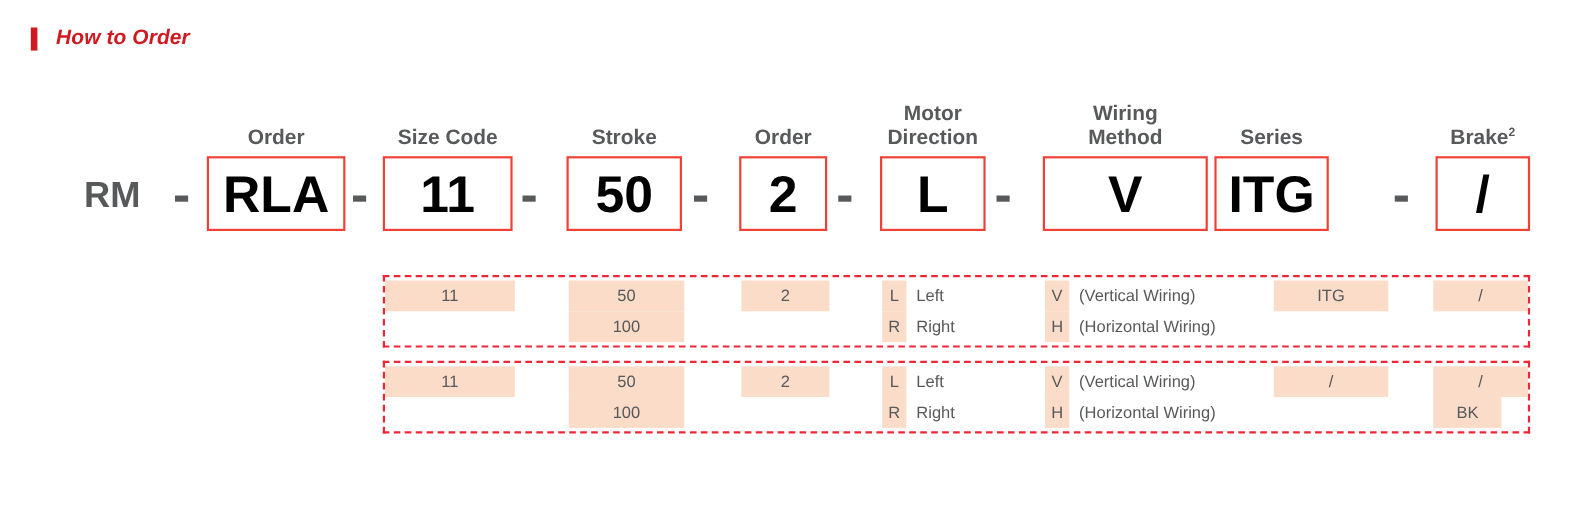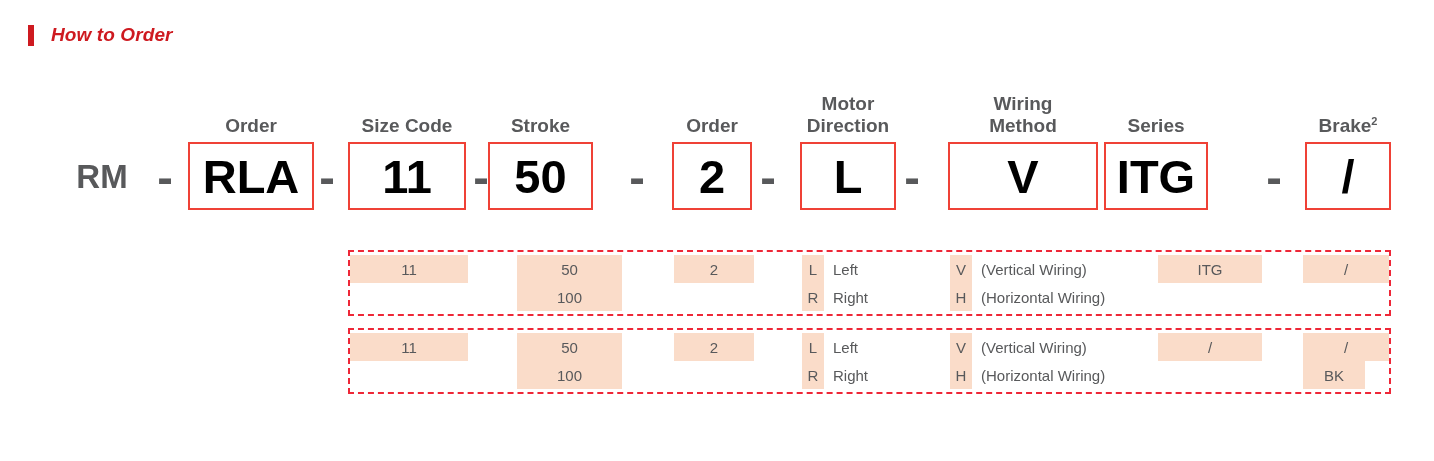--- a/index.html
+++ b/index.html
@@ -201,21 +201,21 @@
   <div class="code-dash" style="left:316px;">-</div>
 
   <div class="code-cell" style="left:348px; width:118px;">
     <div class="code-head">
       <span>Size Code</span>
     </div>
     <div class="code-box">11</div>
   </div>
   <div class="code-dash" style="left:470px;">-</div>
 
-  <div class="code-cell" style="left:488px; width:105px;">
+  <div class="code-cell" style="left:515px; width:105px;">
     <div class="code-head">
       <span>Stroke</span>
     </div>
     <div class="code-box">50</div>
   </div>
   <div class="code-dash" style="left:626px;">-</div>
 
   <div class="code-cell" style="left:672px; width:80px;">
     <div class="code-head">
       <span>Order</span>

